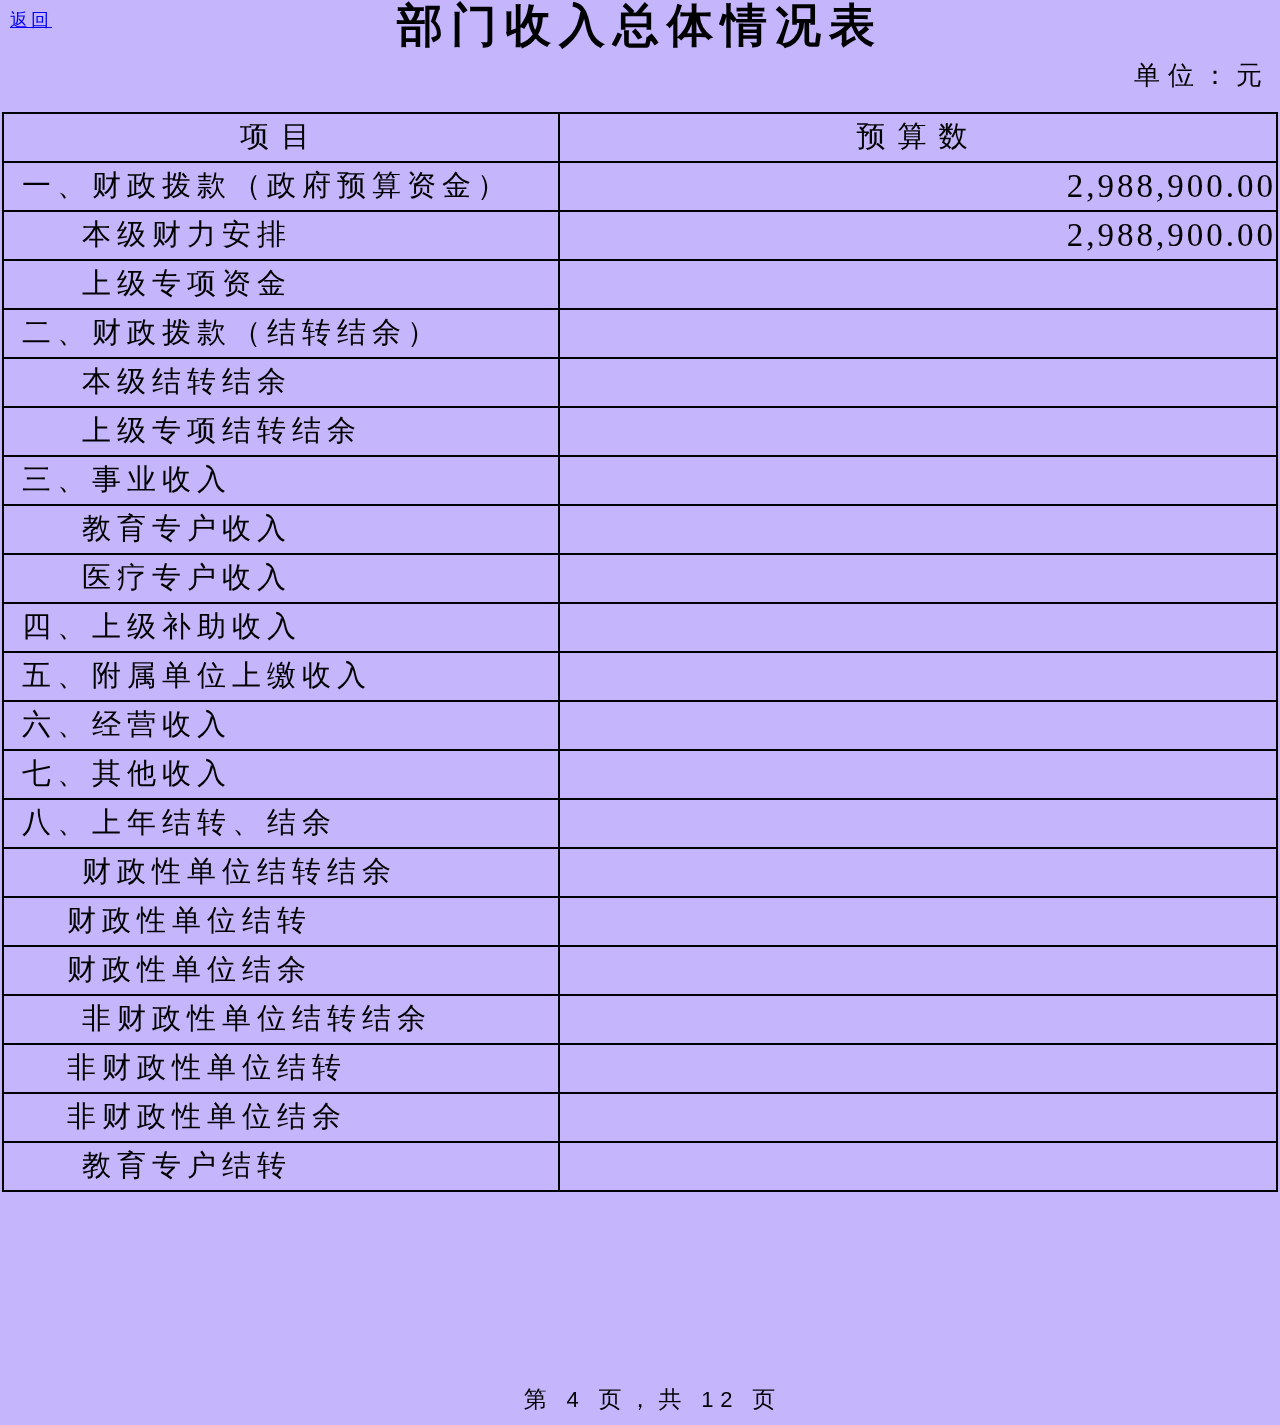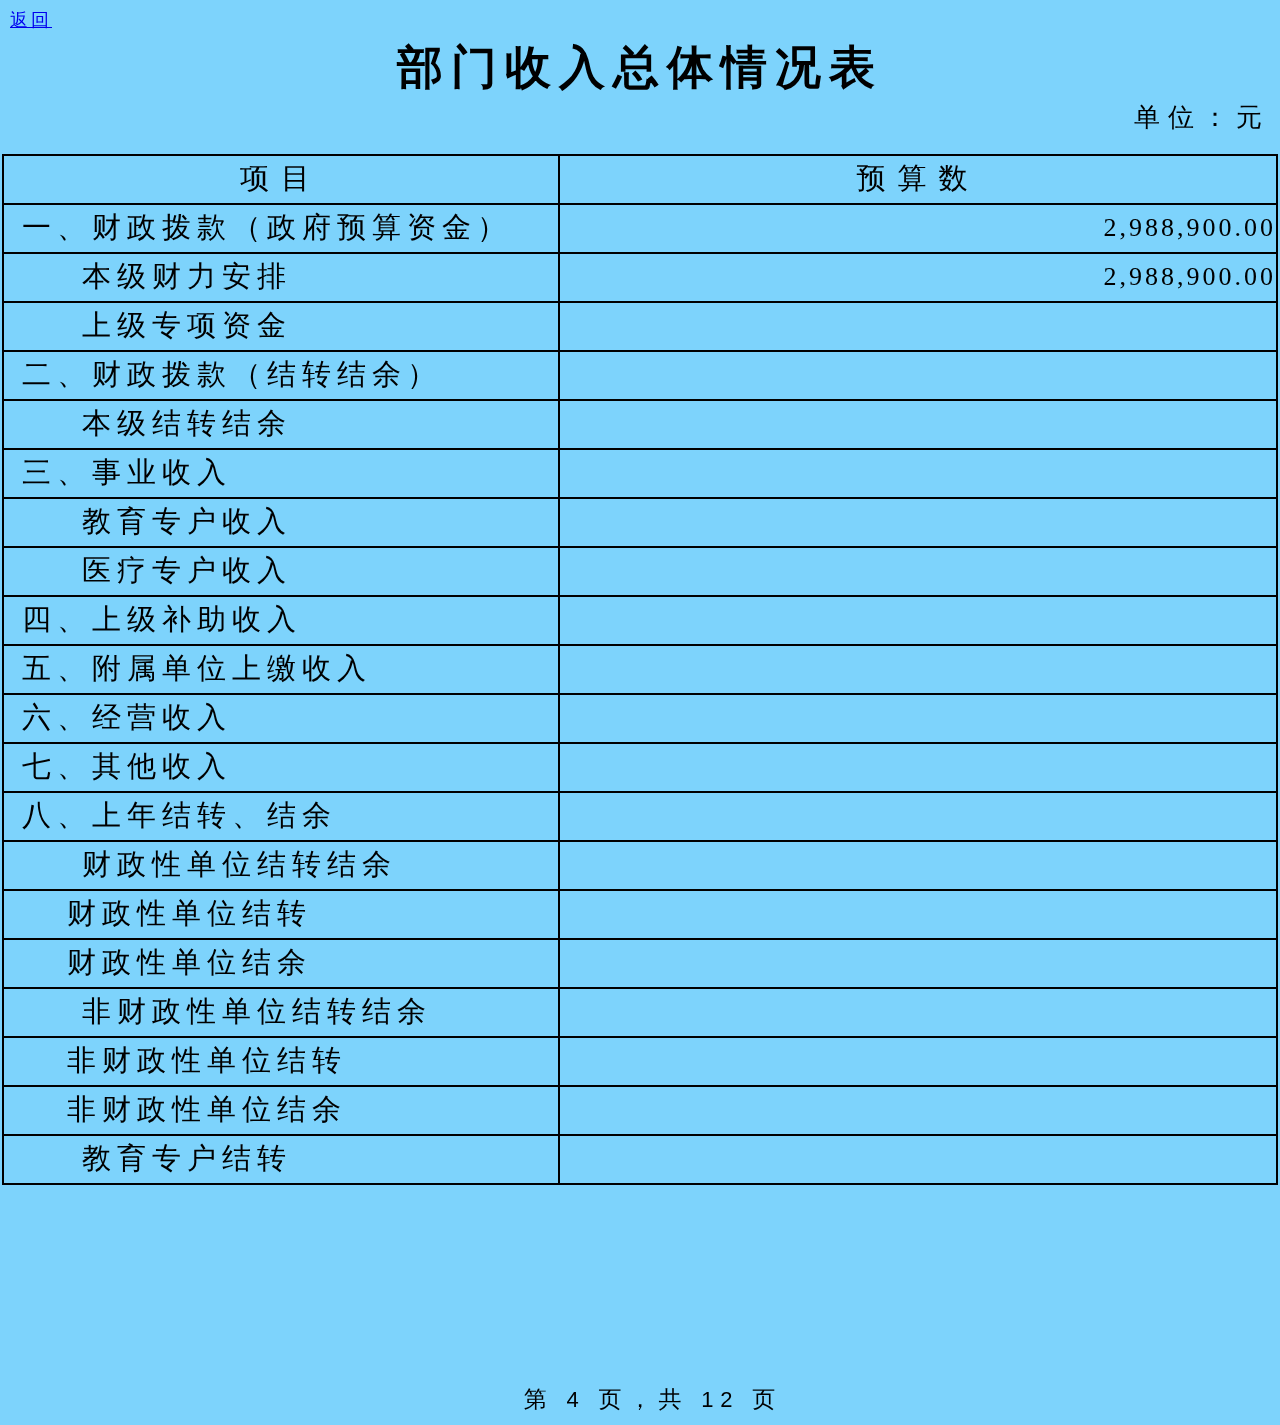--- a/index.html
+++ b/index.html
@@ -1,37 +1,36 @@
 <!DOCTYPE html>
 <html><head>
 <meta charset="utf-8">
 <style>
   html, body { margin: 0; padding: 0; background: #ffffff; }
   .page {
     position: relative;
     width: 1280px;
     height: 1425px;
-    background: #7dd3fc;
+    background: #c4b5fd;
     font-family: "Liberation Serif", "DejaVu Serif", serif;
     color: #000000;
     overflow: hidden;
   }
   .back-link {
     position: absolute;
     top: 8px;
     left: 10px;
     font-size: 18px;
     letter-spacing: 3px;
     color: #0000ee;
     text-decoration: underline;
     cursor: pointer;
   }
   .title {
     margin: 0;
-    padding-top: 42px;
     text-align: center;
     font-size: 46px;
     font-weight: bold;
     letter-spacing: 8px;
     line-height: 1.15;
   }
   .unit {
     margin-top: 5px;
     margin-bottom: 19px;
     padding-right: 10px;
@@ -63,21 +62,21 @@
   }
   td.item {
     font-size: 29px;
     letter-spacing: 6px;
     text-align: left;
   }
   td.item.indent-0 { padding-left: 18px; }
   td.item.indent-1 { padding-left: 78px; }
   td.item.indent-2 { padding-left: 63px; }
   td.amount {
-    font-size: 26px;
+    font-size: 33px;
     letter-spacing: 3px;
     text-align: right;
     padding-right: 18px;
   }
   .footer {
     position: absolute;
     top: 1384px;
     left: 13px;
     width: 100%;
     text-align: center;
@@ -126,20 +125,24 @@
         </tr>
         <tr>
           <td class="item indent-0">二、财政拨款（结转结余）</td>
           <td class="amount"></td>
         </tr>
         <tr>
           <td class="item indent-1">本级结转结余</td>
           <td class="amount"></td>
         </tr>
         <tr>
+          <td class="item indent-1">上级专项结转结余</td>
+          <td class="amount"></td>
+        </tr>
+        <tr>
           <td class="item indent-0">三、事业收入</td>
           <td class="amount"></td>
         </tr>
         <tr>
           <td class="item indent-1">教育专户收入</td>
           <td class="amount"></td>
         </tr>
         <tr>
           <td class="item indent-1">医疗专户收入</td>
           <td class="amount"></td>

